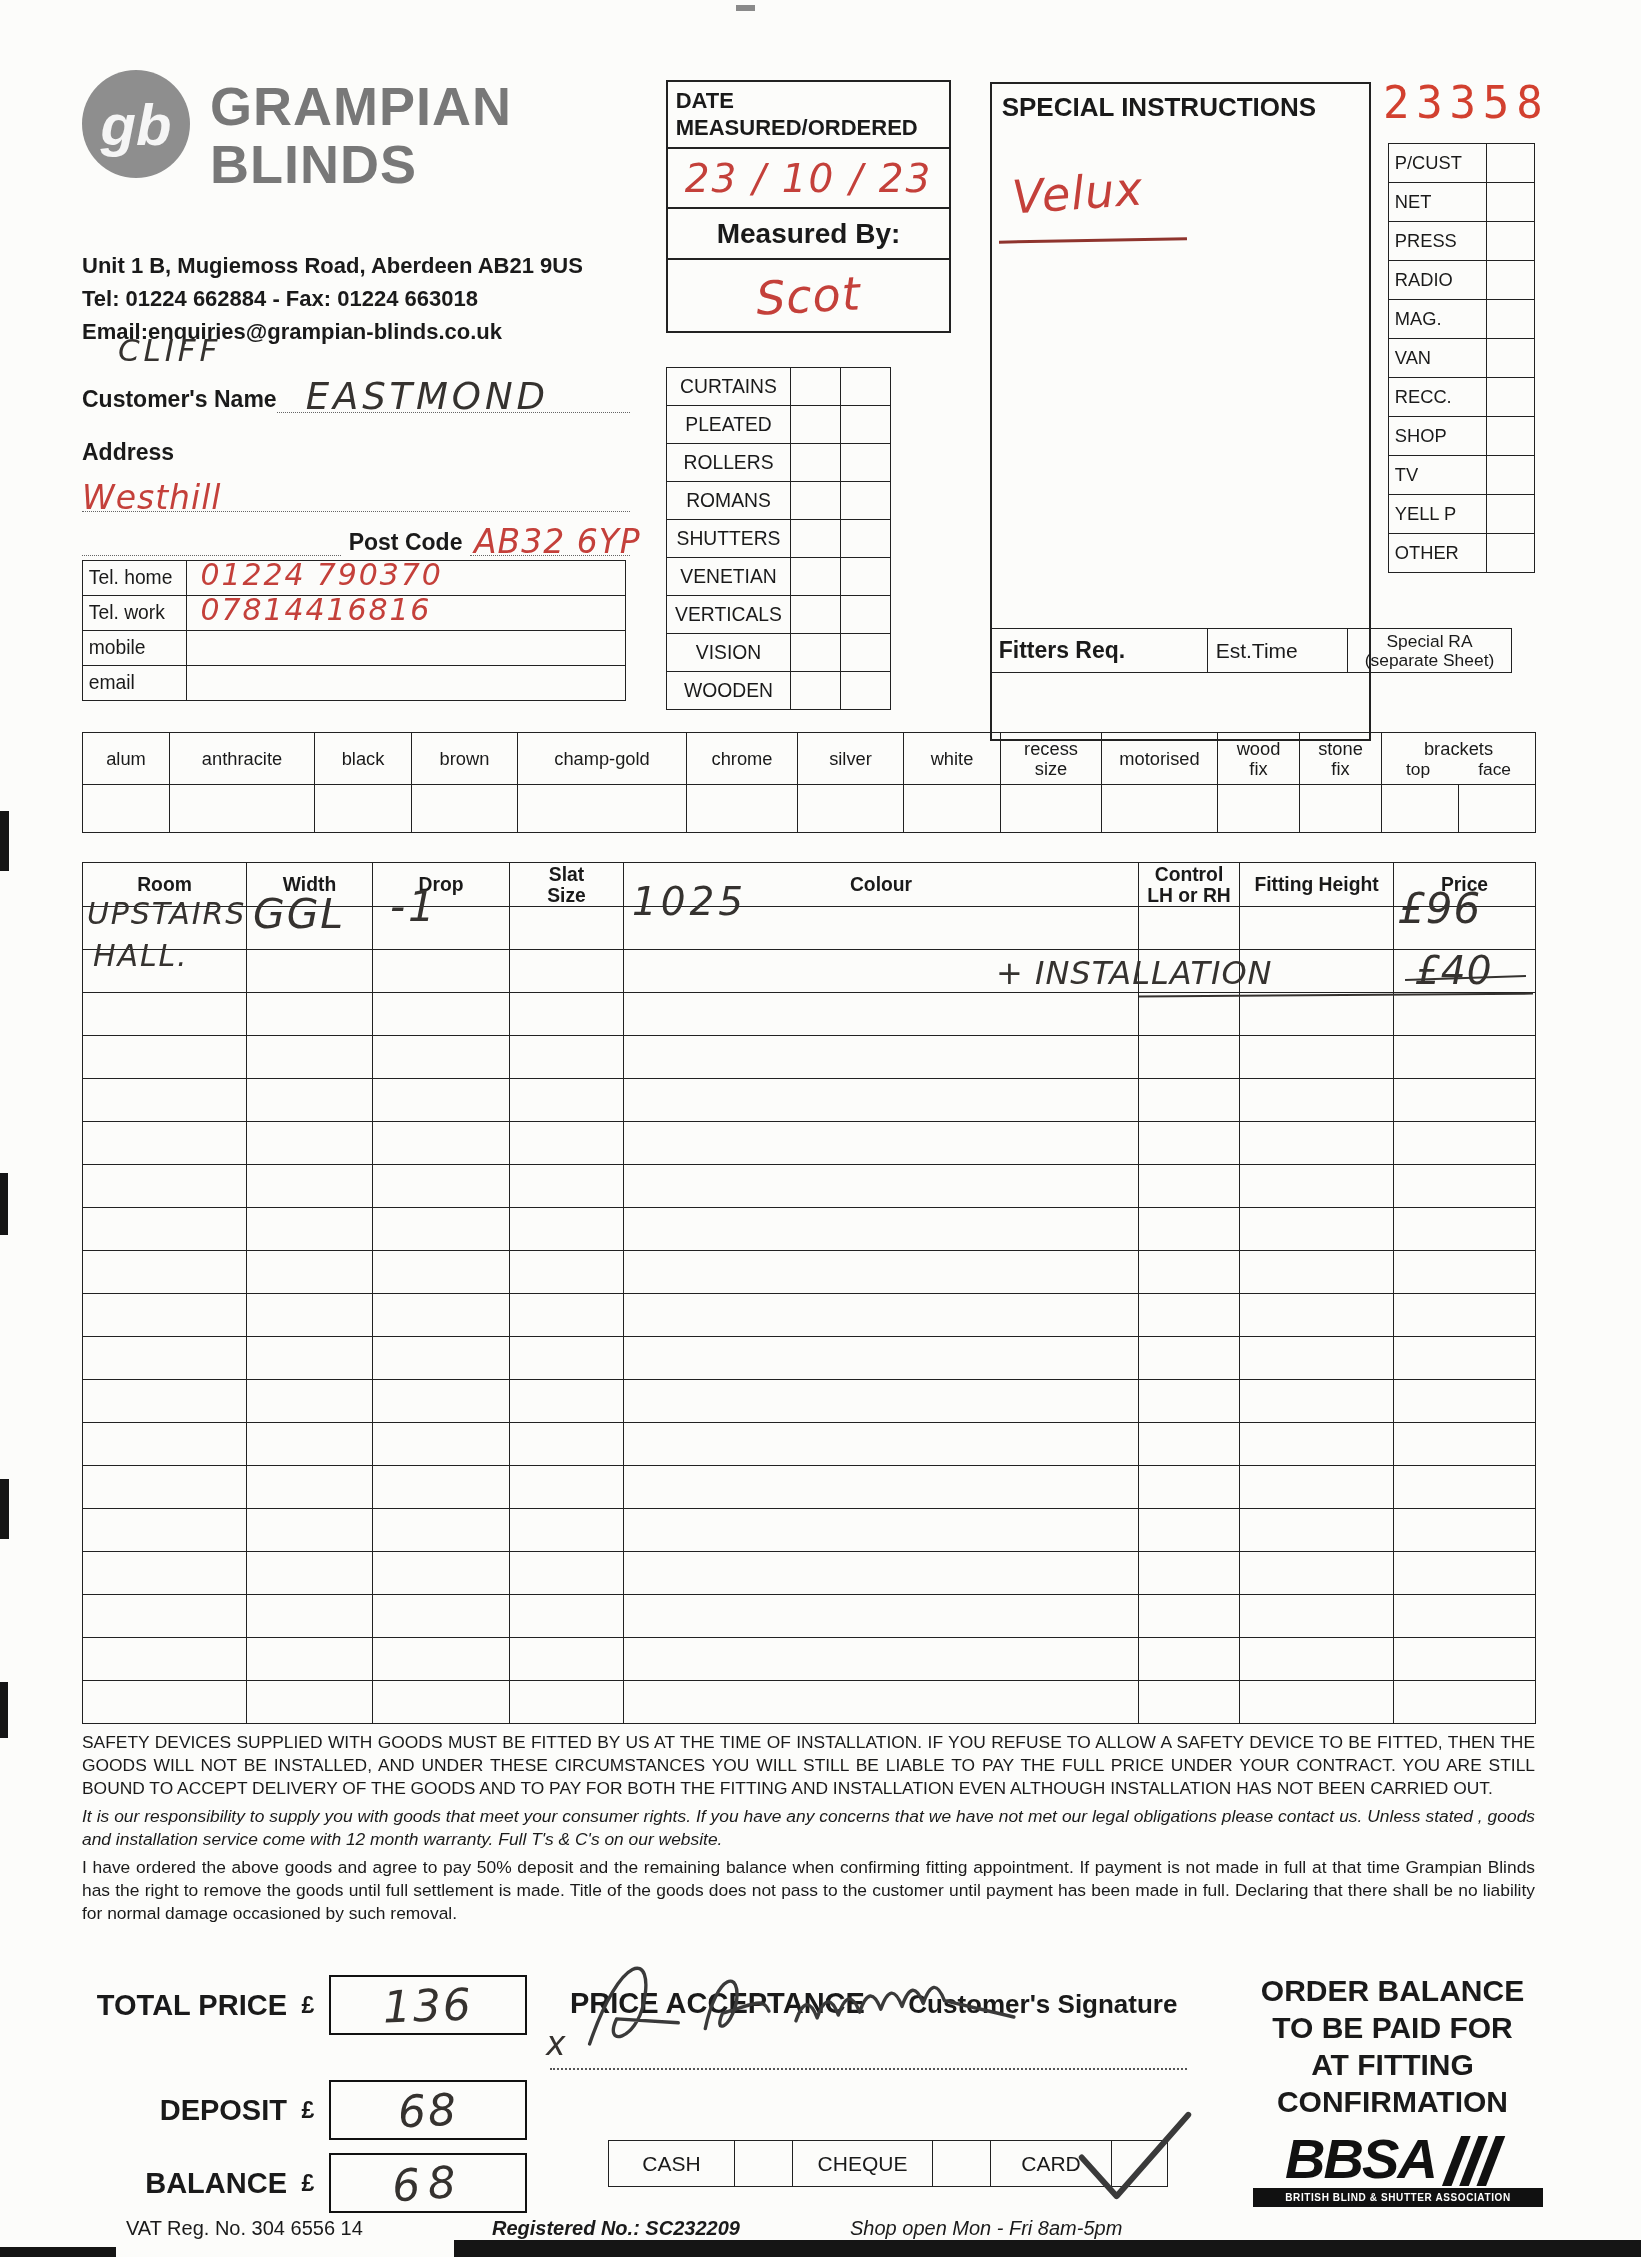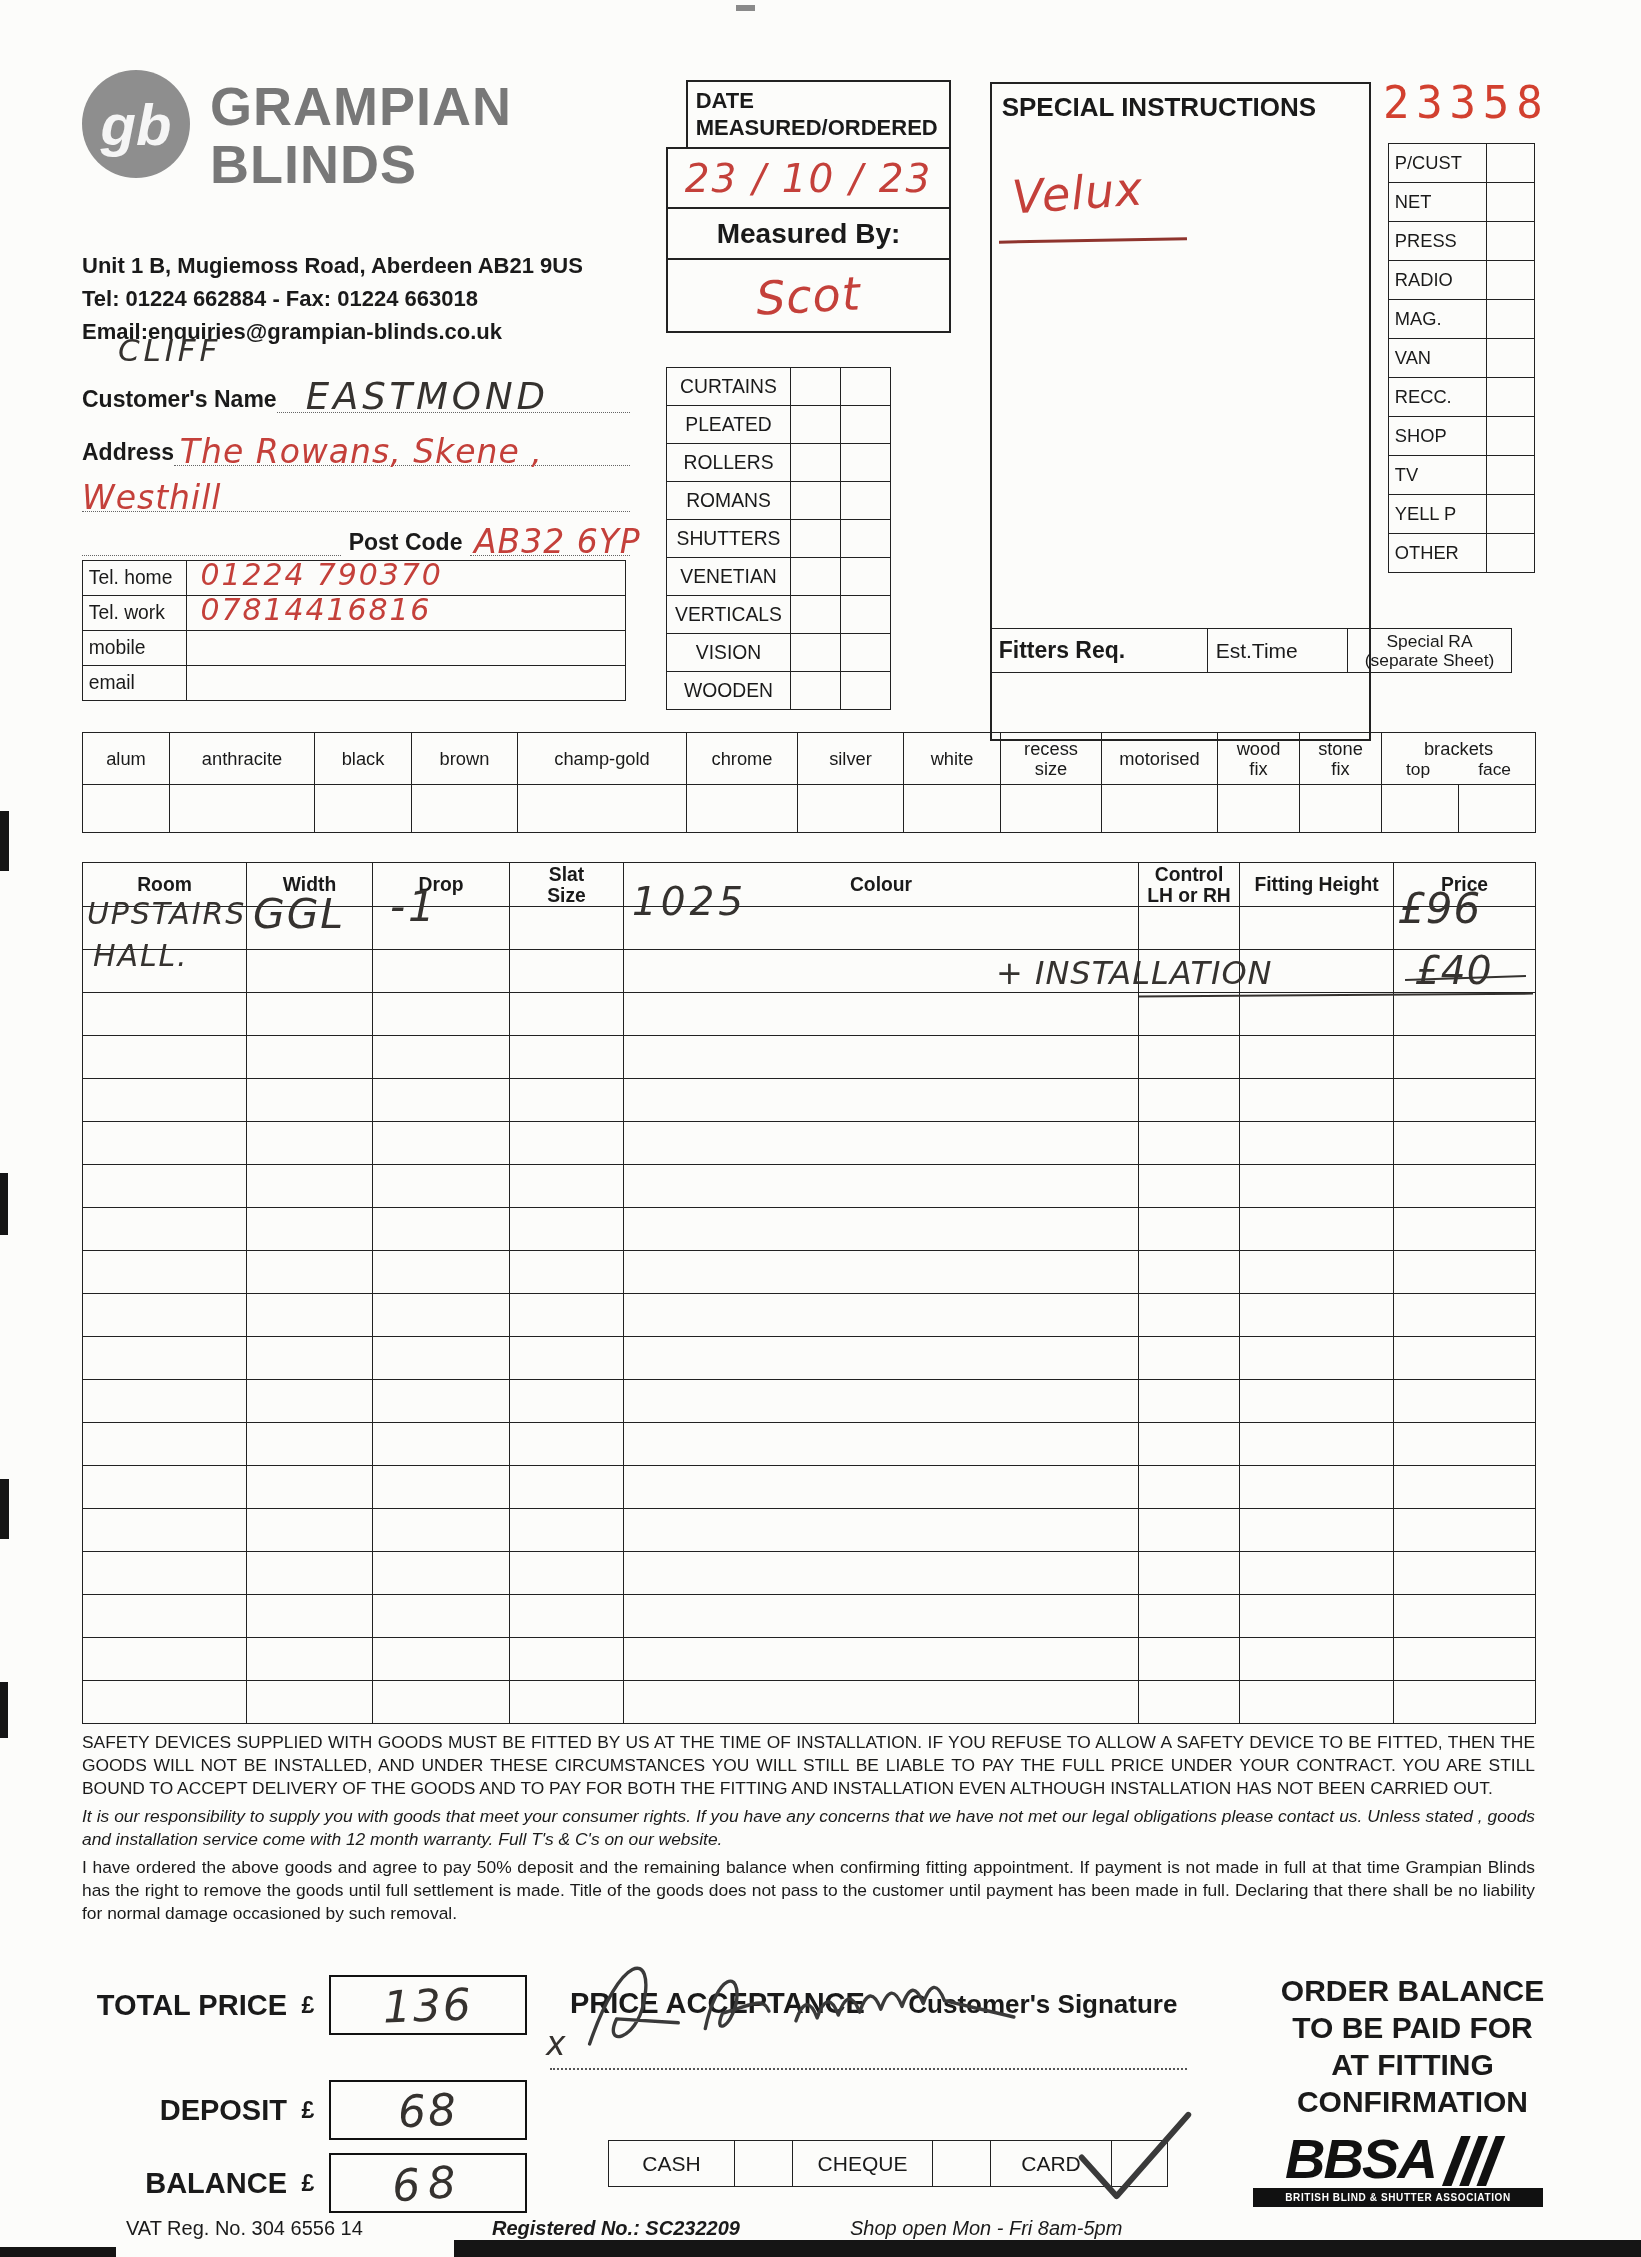--- a/index.html
+++ b/index.html
@@ -5,21 +5,21 @@
   * { margin:0; padding:0; box-sizing:border-box; }
   html,body { background:#d8d8d8; }
   .page {
     position:relative; width:1641px; height:2257px; margin:0 auto;
     background:#fcfcfa; color:#1a1a1a; overflow:hidden;
     font-family:"Liberation Sans", sans-serif;
   }
   .abs { position:absolute; }
   .b { font-weight:bold; }
   .i { font-style:italic; }
-  .pre { white-space:pre-line;margin-left:20px; }
+  .pre { white-space:pre-line; }
   .hw { font-family:"DejaVu Sans", sans-serif; font-style:italic; letter-spacing:1px; }
   .ink-red { color:#c4403a; }
   .ink-black { color:#35322f; }
 
   table { border-collapse:collapse; table-layout:fixed; }
   td, th { border:1.9px solid #222; overflow:hidden; }
 
   
   .logo-circle { width:108px; height:108px; border-radius:50%; background:#8e8e8e;
     display:flex; align-items:center; justify-content:center; }
@@ -212,23 +212,20 @@
 
   <div class="abs fieldrow" style="left:82px;top:378px;width:548px;">
     <span class="f-label">Customer's Name</span>
     <span class="dots">
       <span class="hw ink-black" style="left:29px;font-size:37px;letter-spacing:3.9px;">EASTMOND</span>
     </span>
   </div>
 
   <div class="abs fieldrow" style="left:82px;top:431px;width:548px;">
     <span class="f-label">Address</span>
-    <span class="dots">
-      <span class="hw ink-red" style="left:5.8px;font-size:33px;white-space:nowrap;">The Rowans, Skene ,</span>
-    </span>
   </div>
 
   <div class="abs fieldrow" style="left:82px;top:477px;width:548px;">
     <span class="dots">
       <span class="hw ink-red" style="left:0;font-size:33px;">Westhill</span>
     </span>
   </div>
 
   <div class="abs fieldrow" style="left:82px;top:521px;width:548px;">
     <span class="dots" style="flex:0 0 259px;"></span>

